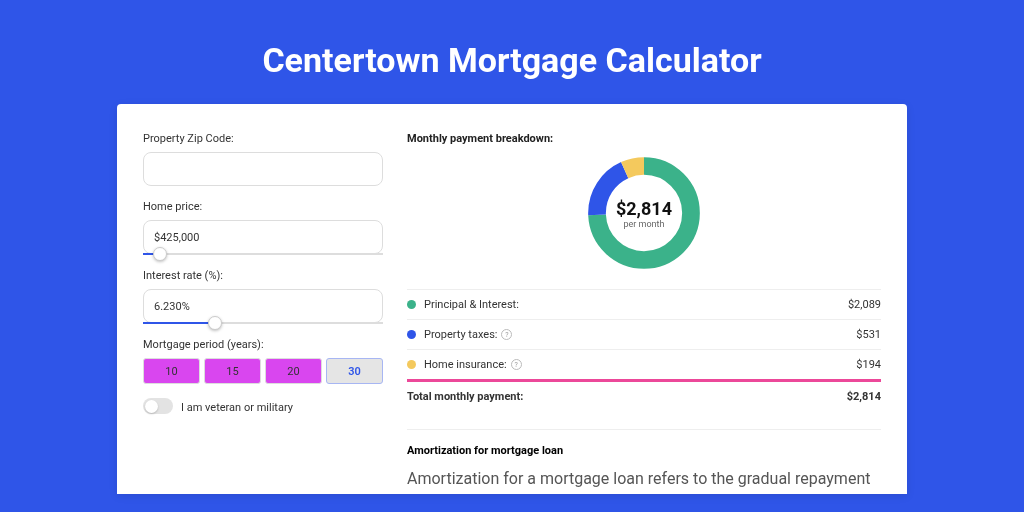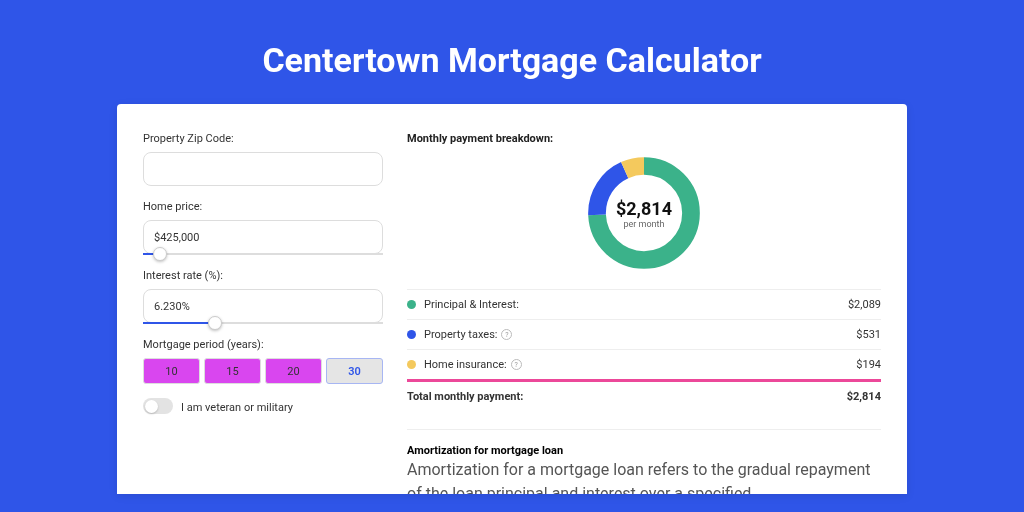--- a/index.html
+++ b/index.html
@@ -35,21 +35,21 @@
 .donut-sub{font-size:9px;color:#666}
 .legend-row{display:flex;align-items:center;padding:8px 0;border-top:1px solid #eee;font-size:11px;color:#333}
 .legend-row:first-of-type{border-top:none}
 .dot{width:9px;height:9px;border-radius:50%;margin-right:8px;flex-shrink:0}
 .legend-label{flex:1;display:flex;align-items:center;gap:4px}
 .legend-val{font-weight:400}
 .legend-row.total{border-top:3px solid #ec4899;font-weight:700}
 .legend-row.total .legend-val{font-weight:700}
 .info-ic{width:11px;height:11px;border:1px solid #bbb;border-radius:50%;display:inline-flex;align-items:center;justify-content:center;font-size:7px;color:#999}
 .amort{margin-top:18px;border-top:1px solid #eee;padding-top:14px}
-.amort-head{font-size:11px;font-weight:700;margin-bottom:1px}
+.amort-head{font-size:11px;font-weight:700;margin-bottom:10px}
 .amort-body{font-size:16px;color:#555;line-height:1.5}
 </style>
 </head>
 <body>
 
 <div class="outer">
   <h1 class="page-title">Centertown Mortgage Calculator</h1>
 
   <div class="card">
     <div class="cols">

